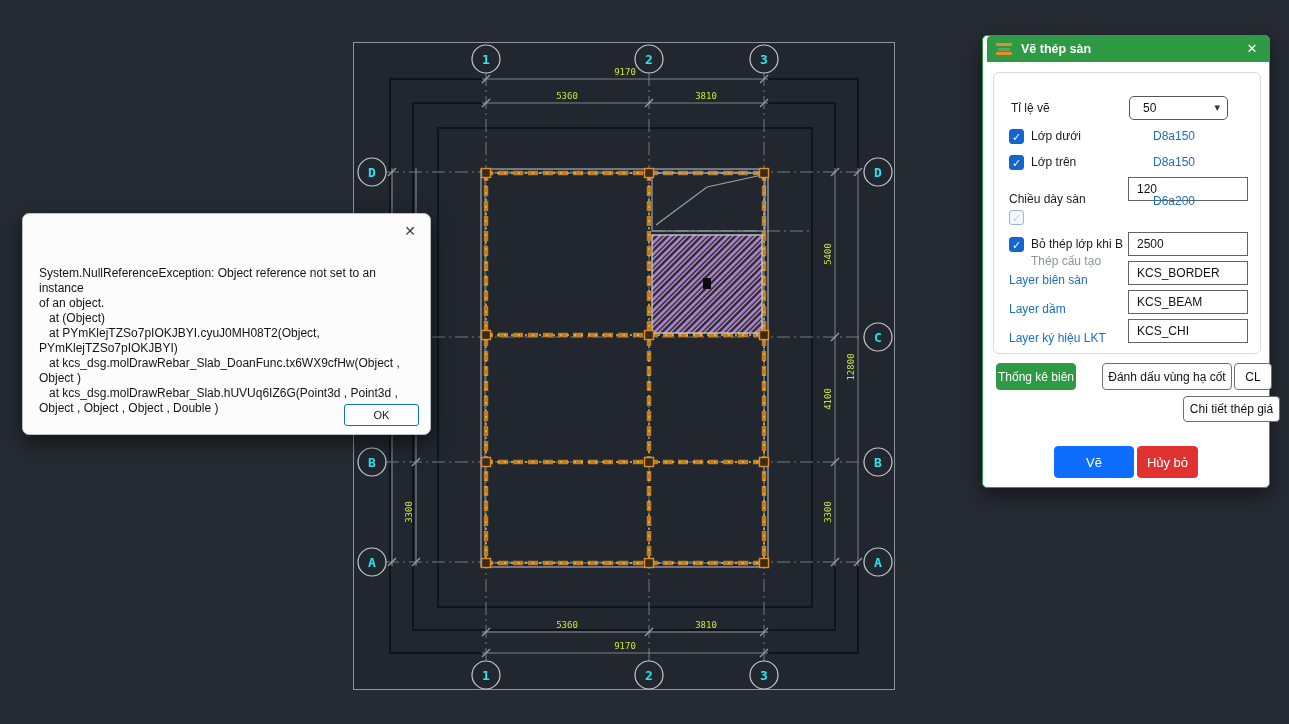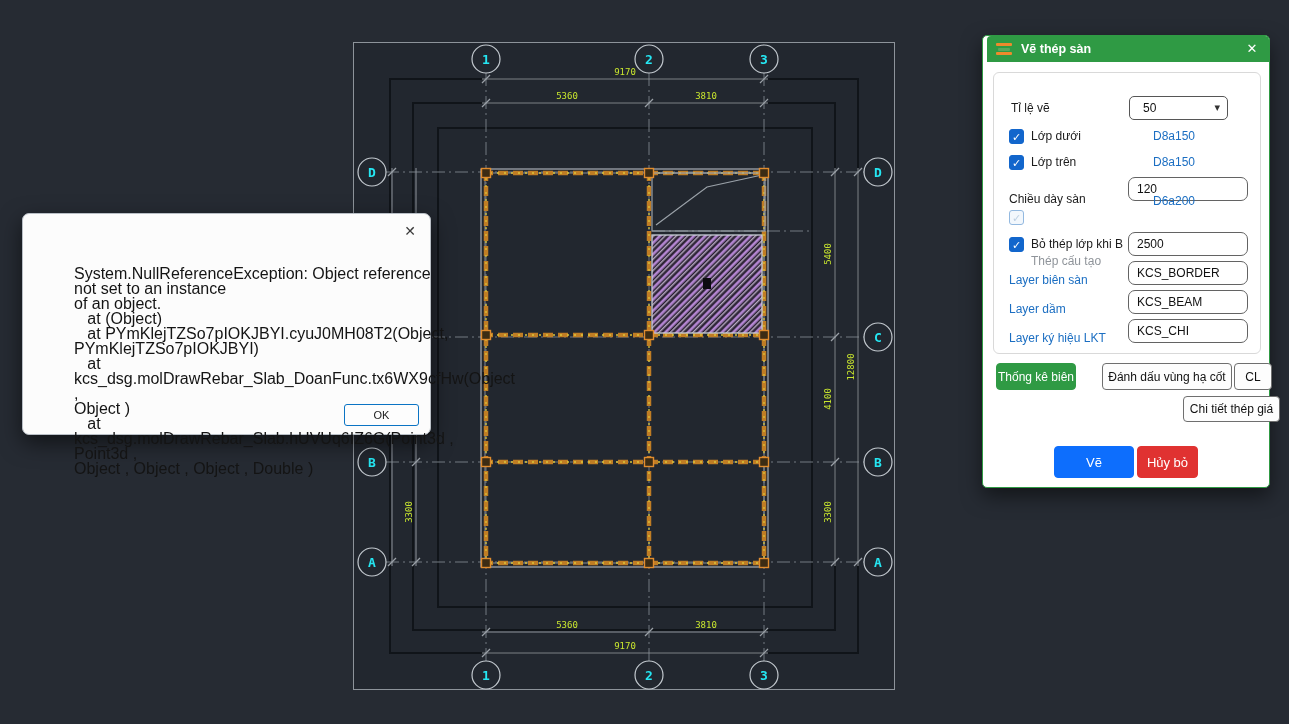--- a/index.html
+++ b/index.html
@@ -19,21 +19,21 @@
     position:absolute; left:22px; top:213px; width:409px; height:222px;
     background:#fcfcfc; border:1px solid #b9bfc6; border-radius:7px;
     box-shadow:0 8px 22px rgba(0,0,0,.55); z-index:5;
   }
   .err-close {
     position:absolute; top:8px; right:11px; width:18px; height:18px;
     color:#3a3a3a; font-size:14px; line-height:18px; text-align:center; cursor:default;
   }
   .err-msg {
     position:absolute; left:16px; top:52px; width:380px;
-    font-size:16px; line-height:15px; color:#141414; white-space:pre-wrap;margin-left:35px;
+    font-size:12px; line-height:15px; color:#141414; white-space:pre-wrap;
   }
   .err-ok {
     position:absolute; left:321px; top:190px; width:75px; height:22px;
     background:#fdfdfd; border:1px solid #0b74c4; border-radius:3px;
     font-size:11px; color:#1a1a1a; text-align:center; line-height:20px;
   }
 
   
   .kcs {
     position:absolute; left:982px; top:35px; width:288px; height:453px;
@@ -60,21 +60,21 @@
   .kcs-group {
     position:absolute; left:10px; top:36px; width:268px; height:282px;
     border:1px solid #d9d9d9; border-radius:6px;
   }
   .kcs-label { position:absolute; font-size:12px; color:#1b1b1b; line-height:15px; }
   .kcs-label.blue, .kcs-link { color:#1b6ec2; }
   .kcs-label.dis { color:#8f949a; }
   .kcs-link { position:absolute; font-size:12px; line-height:15px; }
   .kcs-input {
     position:absolute; height:24px; width:120px; left:145px;
-    border:1px solid #636363; border-radius:7px; background:#fff;
+    border:1px solid #636363; border-radius:0; background:#fff;
     font-family:"Liberation Sans", sans-serif; font-size:12px; color:#111;
     padding-left:8px; outline:none;
   }
   .kcs-select {
     position:absolute; left:146px; top:60px; width:99px; height:24px;
     border:1px solid #565656; border-radius:5px; background:#fff;padding-left:42px;
   }
   .kcs-select .val { position:absolute; left:13px; top:4px; font-size:12px; color:#111; }
   .kcs-select .caret { position:absolute; right:7px; top:4px; font-size:11px; color:#333; }
   .kcs-check {

